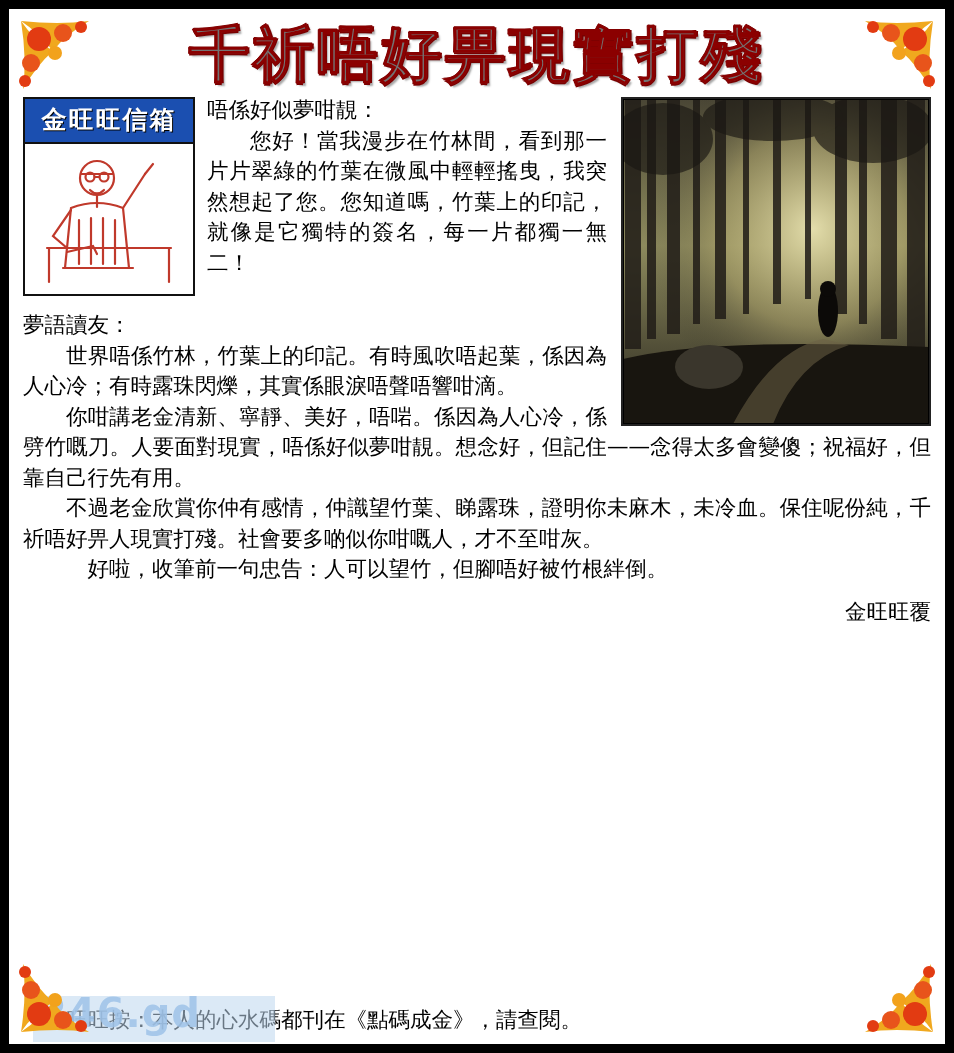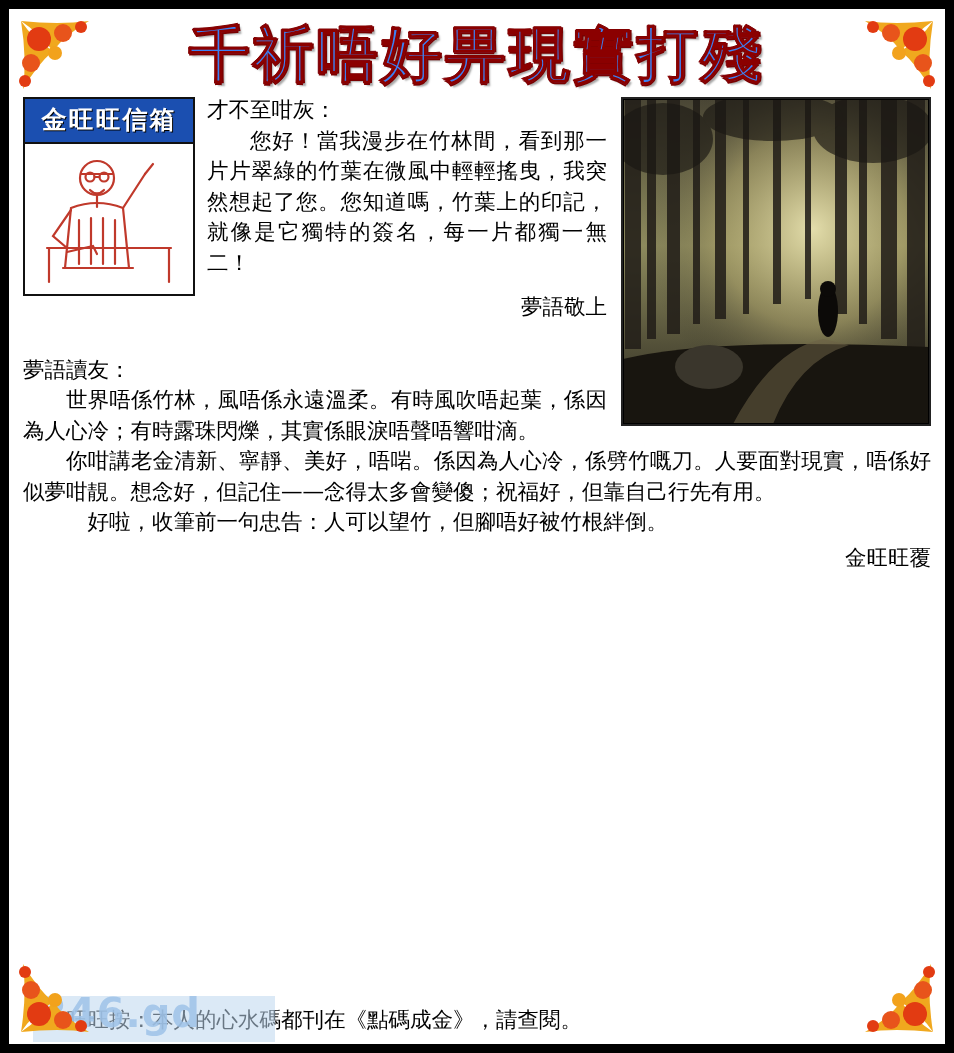--- a/index.html
+++ b/index.html
@@ -26,21 +26,21 @@
     position:absolute;width:96px;height:76px;pointer-events:none;
   }
   .corner svg{display:block;width:100%;height:100%;}
   .c-tl{top:10px;left:10px;}
   .c-tr{top:10px;right:10px;transform:scaleX(-1);}
   .c-bl{bottom:10px;left:10px;transform:scaleY(-1);}
   .c-br{bottom:10px;right:10px;transform:scale(-1,-1);}
 
   .title{
     text-align:center;
-    color:#3b82f6;
+    color:#737373;
     font-family:"DejaVu Serif","Liberation Serif",serif;
     font-weight:bold;
     font-size:60px;
     letter-spacing:4px;
     line-height:1.1;
     margin:6px 0 8px 0;
     text-shadow:
        2px 0 0 #7a0000, -1px 0 0 #7a0000,
        0 2px 0 #7a0000, 0 -1px 0 #7a0000,
        3px 3px 2px rgba(0,0,0,.35);
@@ -87,21 +87,21 @@
     margin:2px 0 6px 14px;
     border:2px solid #222;
     position:relative;overflow:hidden;
     background:#2b2a24;
   }
   .photo svg{position:absolute;inset:0;width:100%;height:100%;}
 
   p{margin:0;}
   .indent{text-indent:2em;}
   .sign{text-align:right;margin-top:14px;}
-  .sign2{text-align:right;margin-top:5px;}
+  .sign2{text-align:right;margin-top:12px;}
   .gap{height:14px;}
   .reply-head{margin-top:18px;}
 
   
   .watermark{
     position:absolute;
     left:30px;bottom:8px;
     font-family:"DejaVu Sans","Liberation Sans",sans-serif;
     font-size:40px;font-weight:bold;
     color:#9fc3e8;
@@ -195,29 +195,29 @@
               <path d="M20 104 h124"></path>
               <path d="M22 104 v34"></path>
               <path d="M142 104 v34"></path>
               <path d="M52 76 v44 M64 74 v46 M76 74 v46 M88 76 v44"></path>
               <path d="M40 108 l26 -6 l4 8"></path>
             </g>
           </svg>
         </div>
       </div>
 
-      <p>才不至咁灰：</p>
+      <p>唔係好似夢咁靚：</p>
       <p class="indent">您好！當我漫步在竹林間，看到那一片片翠綠的竹葉在微風中輕輕搖曳，我突然想起了您。您知道嗎，竹葉上的印記，就像是它獨特的簽名，每一片都獨一無二！</p>
-      <p class="sign">夢語敬上</p>
 
       <div class="gap"></div>
 
       <p class="reply-head">夢語讀友：</p>
-      <p class="indent">世界唔係竹林，風唔係永遠溫柔。有時風吹唔起葉，係因為人心冷；有時露珠閃爍，其實係眼淚唔聲唔響咁滴。</p>
+      <p class="indent">世界唔係竹林，竹葉上的印記。有時風吹唔起葉，係因為人心冷；有時露珠閃爍，其實係眼淚唔聲唔響咁滴。</p>
       <p class="indent">你咁講老金清新、寧靜、美好，唔啱。係因為人心冷，係劈竹嘅刀。人要面對現實，唔係好似夢咁靚。想念好，但記住——念得太多會變傻；祝福好，但靠自己行先有用。</p>
+      <p class="indent">不過老金欣賞你仲有感情，仲識望竹葉、睇露珠，證明你未麻木，未冷血。保住呢份純，千祈唔好畀人現實打殘。社會要多啲似你咁嘅人，才不至咁灰。</p>
       <p class="indent" style="text-indent:3em">好啦，收筆前一句忠告：人可以望竹，但腳唔好被竹根絆倒。</p>
       <p class="sign2">金旺旺覆</p>
     </div>
 
     <div class="footnote">金旺旺按：本人的心水碼都刊在《點碼成金》，請查閱。</div>
   </div>
 
   <div class="wm-box"></div>
   <div class="watermark">246.gd</div>
 

